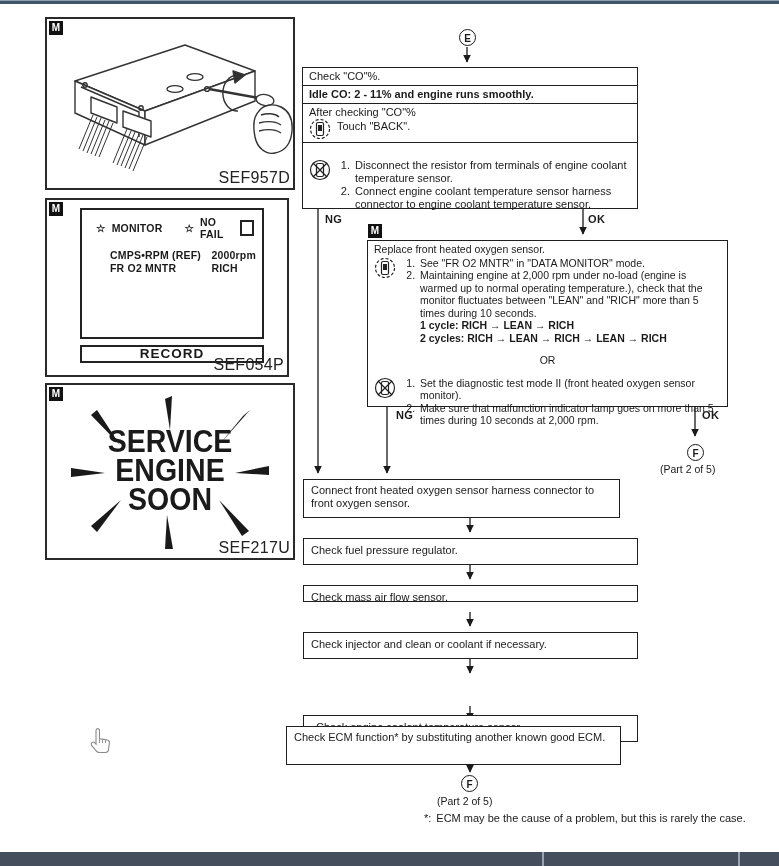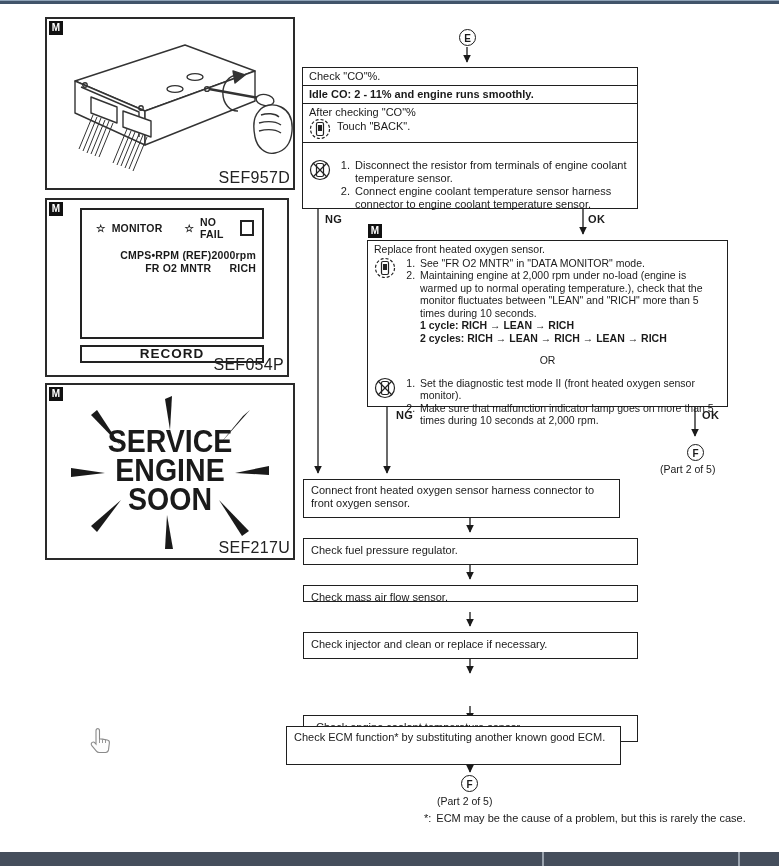--- a/index.html
+++ b/index.html
@@ -14,21 +14,21 @@
   .mbadge{position:absolute;width:14px;height:14px;background:#111;color:#fff;
           font-size:10px;font-weight:bold;text-align:center;line-height:14px;z-index:6;}
   .figref{position:absolute;right:3px;bottom:1px;font-size:16px;color:#222;letter-spacing:.3px;}
 
   
   .screen{position:absolute;left:33px;top:8px;width:184px;height:131px;border:2px solid #222;box-sizing:border-box;
           font-weight:bold;font-size:10.5px;letter-spacing:.2px;}
   .scr-head{display:flex;align-items:center;gap:6px;padding:6px 6px 0 14px;}
   .scr-head .sp{margin-left:16px;}
   .scr-box{width:12px;height:12px;border:2px solid #222;margin-left:auto;margin-right:2px;}
-  .scr-rows{display:flex;padding:9px 6px 0 28px;text-align:right;}
+  .scr-rows{display:flex;padding:9px 6px 0 28px;}
   .scr-col1{width:108px;line-height:13px;}
   .scr-col2{line-height:13px;}
   .recbar{position:absolute;left:33px;top:145px;width:184px;height:18px;border:2px solid #222;box-sizing:border-box;
           text-align:center;font-weight:bold;font-size:13.5px;line-height:14px;letter-spacing:1px;}
 
   
   .lamp-text{position:absolute;left:0;top:42px;width:100%;text-align:center;
              font-weight:bold;font-size:31px;line-height:29px;letter-spacing:0px;transform:scaleX(.92);}
   .rays{position:absolute;left:0;top:0;}
 
@@ -249,21 +249,21 @@
   </div>
 
   <div class="lbl" style="left:396px;top:409px;">NG</div>
   <div class="lbl" style="left:702px;top:409px;">OK</div>
   <div class="conn" style="left:687px;top:444px;">F</div>
   <div class="partlbl" style="left:660px;top:463px;">(Part 2 of 5)</div>
 
   <div class="fbox" style="left:303px;top:479px;width:317px;height:39px;padding:4px 7px;">Connect front heated oxygen sensor harness connector to front oxygen sensor.</div>
   <div class="fbox" style="left:303px;top:538px;width:335px;height:27px;padding:5px 7px;">Check fuel pressure regulator.</div>
   <div class="fbox" style="left:303px;top:585px;width:335px;height:17px;padding:5px 7px;">Check mass air flow sensor.</div>
-  <div class="fbox" style="left:303px;top:632px;width:335px;height:27px;padding:5px 7px;">Check injector and clean or replace if necessary.</div>
+  <div class="fbox" style="left:303px;top:632px;width:335px;height:27px;padding:5px 7px;">Check injector and clean or coolant if necessary.</div>
   <div class="fbox" style="left:303px;top:715px;width:335px;height:27px;padding:5px 12px;">Check engine coolant temperature sensor.</div>
   <div class="fbox" style="left:286px;top:726px;width:335px;height:39px;padding:4px 7px;">Check ECM function* by substituting another known good ECM.</div>
 
   <div class="conn" style="left:461px;top:775px;">F</div>
   <div class="partlbl" style="left:437px;top:795px;">(Part 2 of 5)</div>
 
   <div class="footnote">
     <span>*:</span>
     <span style="width:330px;">ECM may be the cause of a problem, but this is rarely the case.</span>
   </div>

